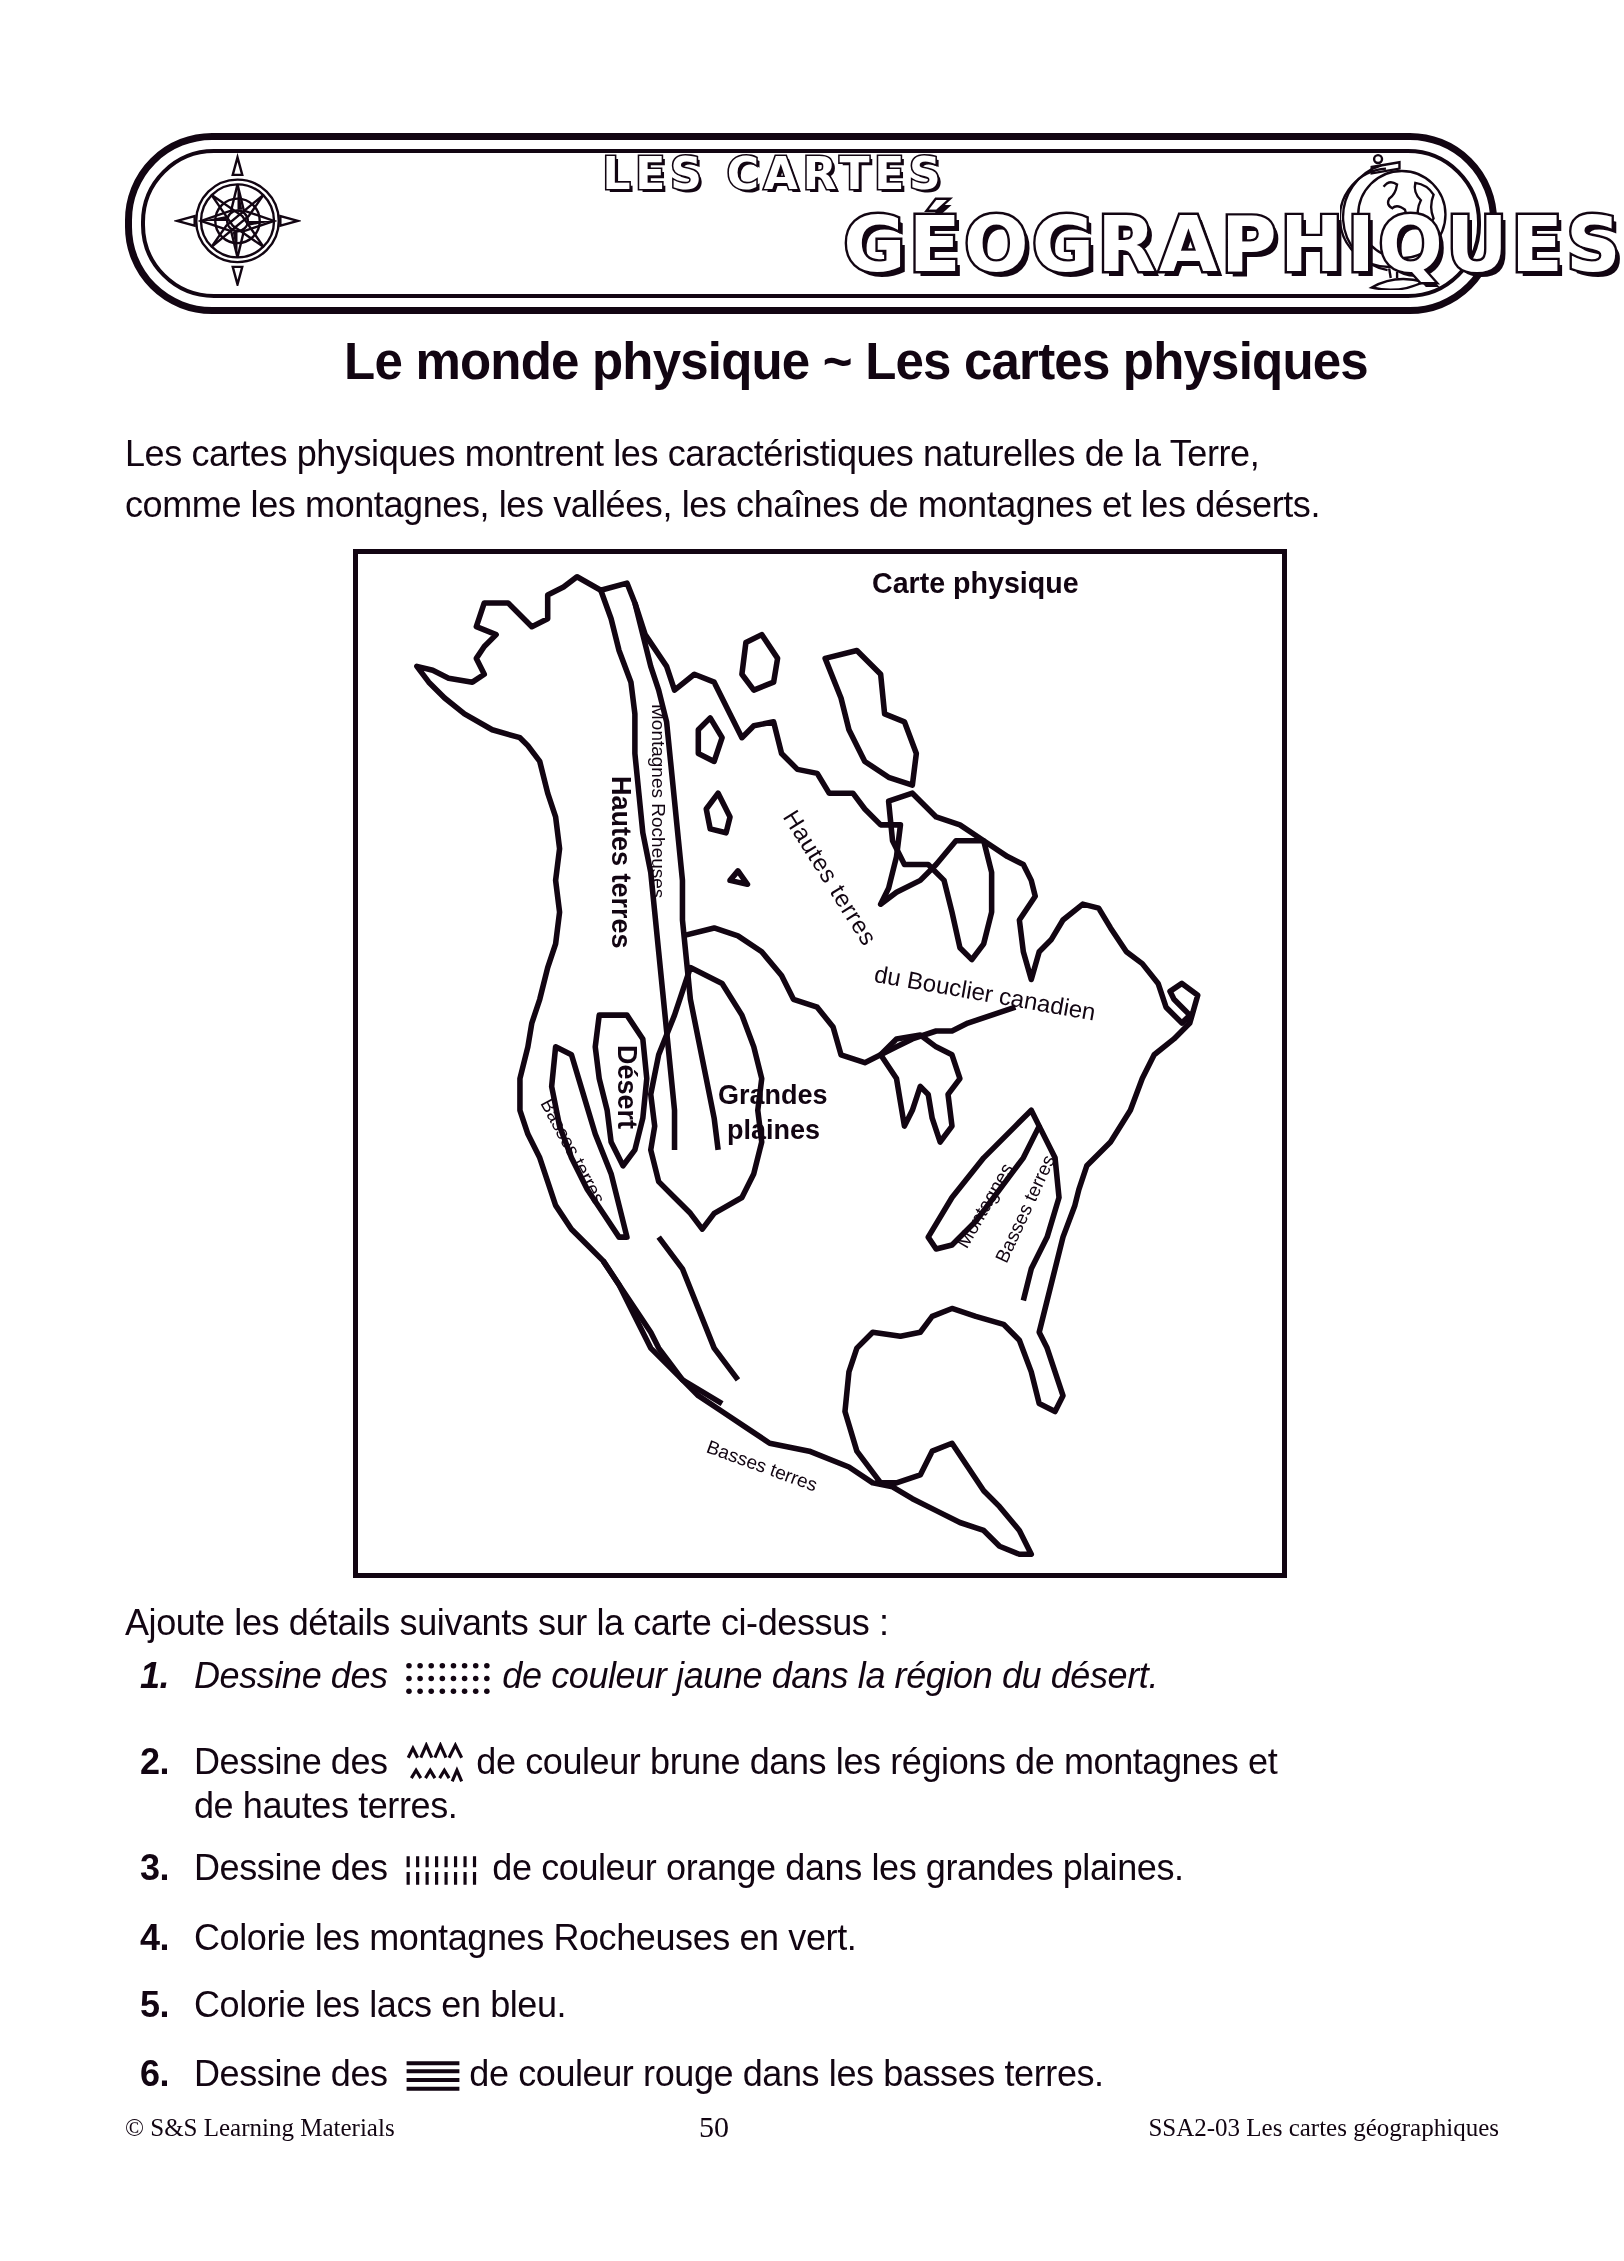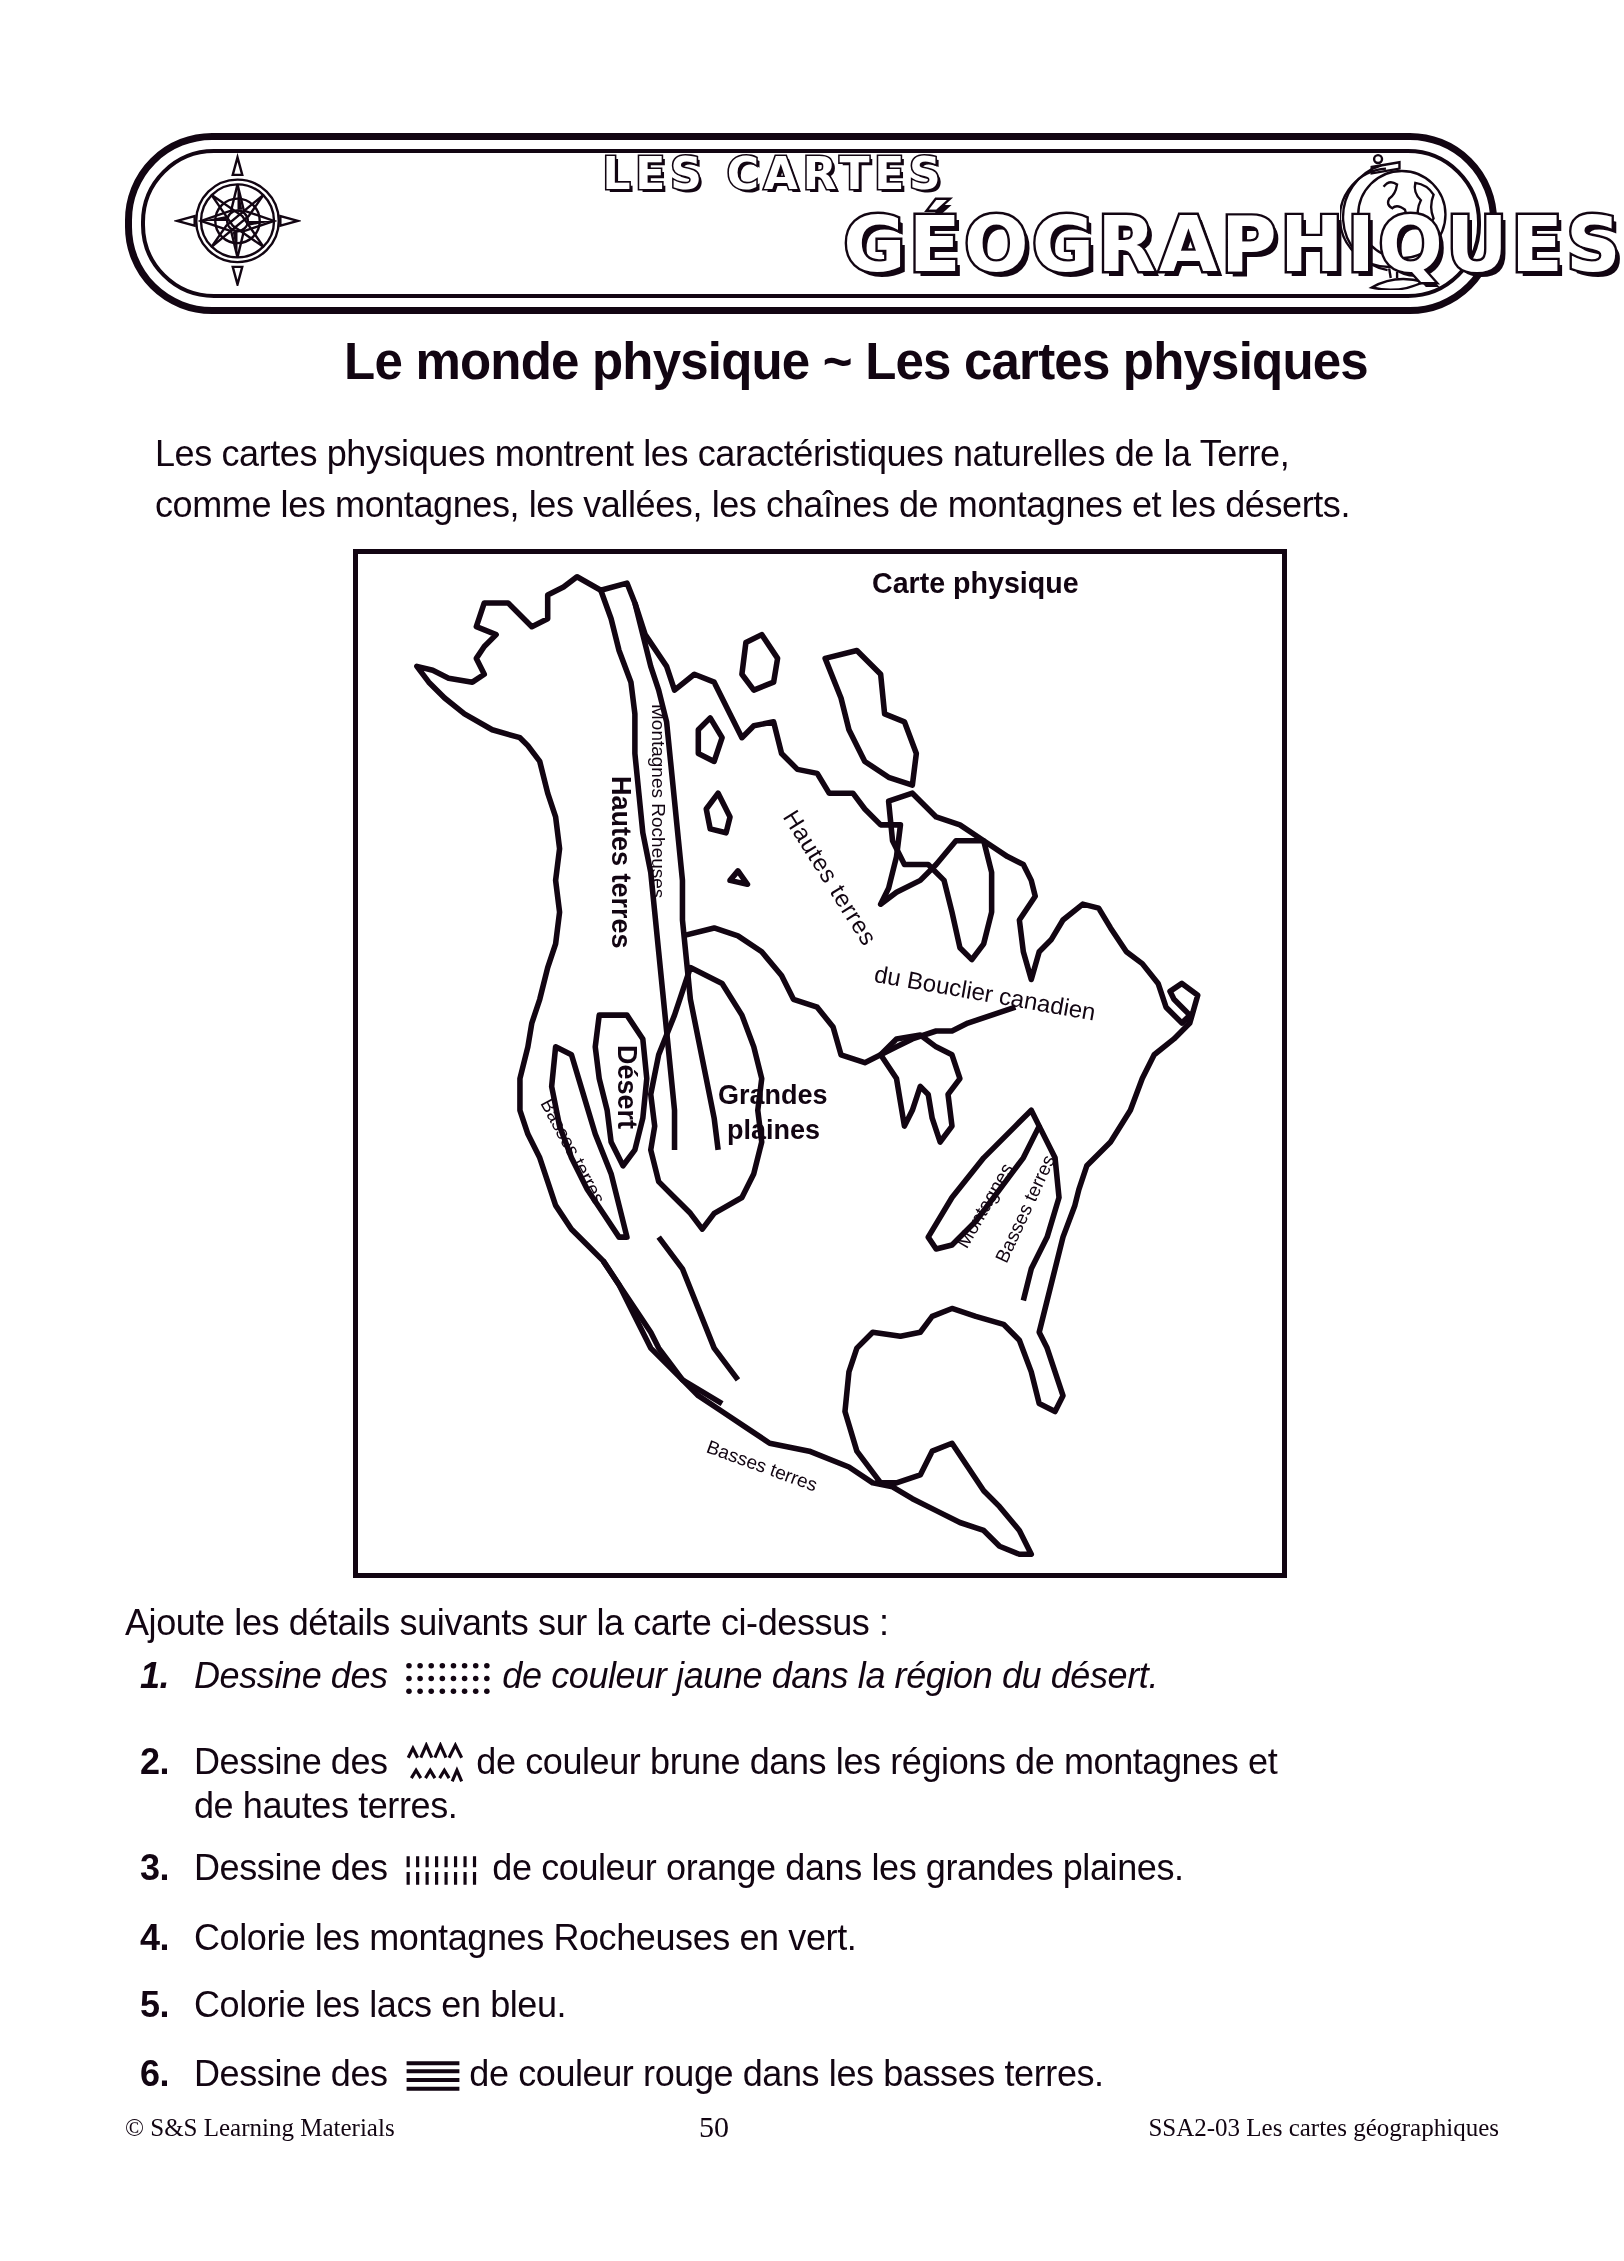--- a/index.html
+++ b/index.html
@@ -9,21 +9,21 @@
   .banner-outer{left:125px;top:133px;width:1372px;height:181px;border:7.1px solid #120512;border-radius:87px;box-sizing:border-box;}
   .banner-inner{left:141px;top:149px;width:1340px;height:149px;border:4px solid #120512;border-radius:73px;box-sizing:border-box;}
   .banner-t1{left:0;width:1548px;top:148px;text-align:center;font-family:"DejaVu Sans",sans-serif;font-weight:bold;font-size:44px;letter-spacing:4.8px;color:#fff;
     -webkit-text-stroke:3.2px #120512;paint-order:stroke fill;text-shadow:3.2px 3.2px 0 #120512;}
   .banner-t2{left:0;width:1624px;top:200px;text-align:right;font-family:"DejaVu Sans",sans-serif;font-weight:bold;font-size:76px;letter-spacing:3.2px;color:#fff;
     -webkit-text-stroke:4.8px #120512;paint-order:stroke fill;text-shadow:4.8px 4.8px 0 #120512;}
   .compass{left:174px;top:151px;width:127px;height:135px;}
   .globe{left:1340px;top:151px;width:111px;height:139px;}
   
   .subtitle{left:12px;width:1624px;top:332px;text-align:center;font-weight:bold;font-size:51px;letter-spacing:-0.8px;margin-left:32px;}
-  .intro{left:125px;top:428px;width:1396px;font-size:36px;line-height:51px;letter-spacing:-0.4px;margin-left:30px;}
+  .intro{left:125px;top:428px;width:1396px;font-size:36px;line-height:51px;letter-spacing:-0.4px;}
   
   .map-frame{left:353px;top:549px;width:934px;height:1029px;border:5.6px solid #120512;box-sizing:border-box;}
   .map-svg{left:353px;top:549px;width:934px;height:1029px;}
   .map-title{left:872px;top:567px;font-size:28.6px;font-weight:bold;}
   .lbl{position:absolute;font-weight:bold;white-space:nowrap;transform-origin:left top;}
   
   .ask{left:125px;top:1602px;font-size:36px;letter-spacing:-0.4px;}
   .item{position:absolute;left:140px;font-size:36px;letter-spacing:-0.4px;line-height:40px;}
   .item .num{display:inline-block;width:54px;font-weight:bold;}
   .item .txt{}

